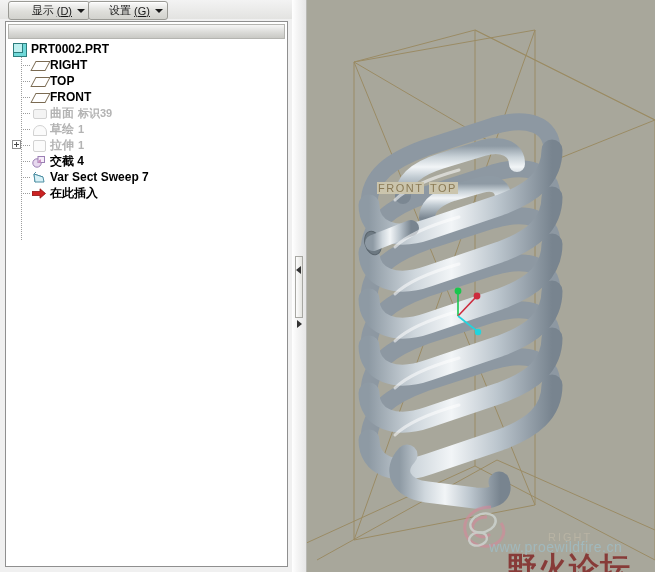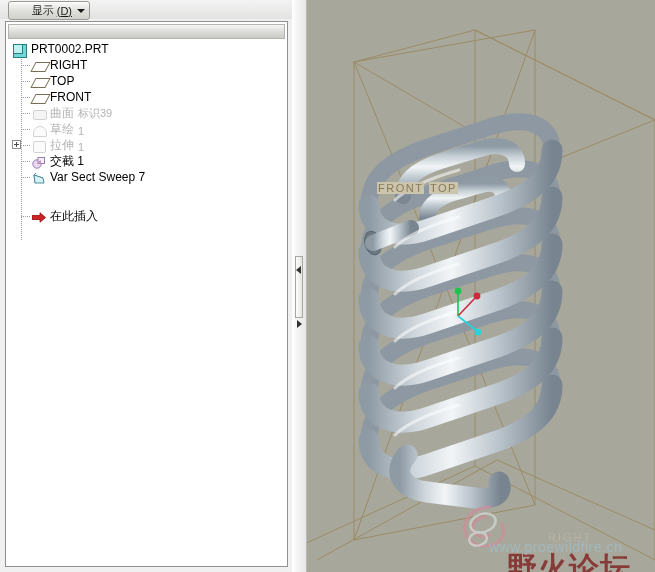--- a/index.html
+++ b/index.html
@@ -45,22 +45,22 @@
   #tree-header{
     position:absolute;left:2px;top:2px;width:277px;height:15px;
     background:linear-gradient(#f6f6f6,#d9d9d6 60%,#c9c9c5);
     border:1px solid #b4b4b0;box-sizing:border-box;
   }
   #tree-body{
     position:absolute;left:2px;top:19px;width:277px;height:524px;
     background:#ffffff;overflow:hidden;
   }
   .trow{
-    position:relative;height:16px;display:flex;align-items:flex-end;
-    white-space:nowrap;font-size:12px;color:#000000;
+    position:relative;height:16px;display:flex;align-items:center;
+    white-space:nowrap;font-size:12px;color:#000000;font-weight:bold;
   }
   .trow.dim{color:#b3b3b3;}
   .tlabel{margin-left:3px;line-height:16px;}
   .tsub{margin-left:4px;font-size:11px;}
   .ticon{width:16px;height:14px;flex:0 0 16px;position:relative;}
 
   
   .guide-v{
     position:absolute;left:13px;top:16px;width:1px;height:184px;
     background:repeating-linear-gradient(to bottom,#9d9d9d 0 1px,transparent 1px 2px);
@@ -168,20 +168,25 @@
 <div id="app">
 
   <div id="left-panel">
 
     <div id="toolbar">
       <div class="tb-btn" id="btn-display">
         <span>显示</span>
           <span class="mnem">(<span>D</span>)</span>
         <span class="caret"></span>
       </div>
+      <div class="tb-btn" id="btn-settings">
+        <span>设置</span>
+          <span class="mnem">(<span>G</span>)</span>
+        <span class="caret"></span>
+      </div>
     </div>
 
     <div id="tree-frame">
       <div id="tree-header"></div>
       <div id="tree-body">
         <div class="guide-v"></div>
 
       <div class="trow" style="padding-left: 4px;">
             <span class="ticon">
               <span class="ico-part"></span>
@@ -236,34 +241,34 @@
           </div>
           <div class="trow" style="padding-left: 23px;">
             <div class="guide-h" style="top: 8px;"></div>
             <span class="ticon">
               <svg class="ico-intersect" viewBox="0 0 14 13">
                 <circle cx="5" cy="8" r="4.2" fill="#e8d9ef" stroke="#9b7fb4" stroke-width="1"></circle>
                 <rect x="6" y="1.5" width="6.5" height="6" fill="#f5ecf9" stroke="#9b7fb4" stroke-width="1"></rect>
                 <path d="M6,8 A4.2,4.2 0 0 1 9,4.2 L9,7.5 Z" fill="#c98fc0"></path>
               </svg>
             </span>
-            <span class="tlabel">交截 1</span>
+            <span class="tlabel">交截 4</span>
           </div>
           <div class="trow" style="padding-left: 23px;">
             <div class="guide-h" style="top: 8px;"></div>
             <span class="ticon">
               <svg class="ico-sweep" viewBox="0 0 14 13">
                 <path d="M3,11 L2,3 L11,6 Z" fill="#b7e3ef" stroke="#4e8fa3" stroke-width="1"></path>
                 <path d="M2,3 L11,6 L12,11 L3,11 Z" fill="#d8f1f7" stroke="#4e8fa3" stroke-width="1"></path>
                 <line x1="2" y1="3" x2="4" y2="1" stroke="#4e8fa3" stroke-width="1"></line>
               </svg>
             </span>
             <span class="tlabel">Var Sect Sweep 7</span>
           </div>
-          <div class="trow" style="padding-left: 23px; margin-top: 23px;">
+          <div class="trow" style="padding-left: 23px;">
             <div class="guide-h" style="top: 8px;"></div>
             <span class="ticon">
               <svg class="ico-insert" viewBox="0 0 14 11">
                 <path d="M0,3.5 L8,3.5 L8,0.8 L13.5,5.5 L8,10.2 L8,7.5 L0,7.5 Z" fill="#cc2222" stroke="#8f1212" stroke-width="0.8"></path>
               </svg>
             </span>
             <span class="tlabel">在此插入</span>
           </div>
         </div>
     </div>

